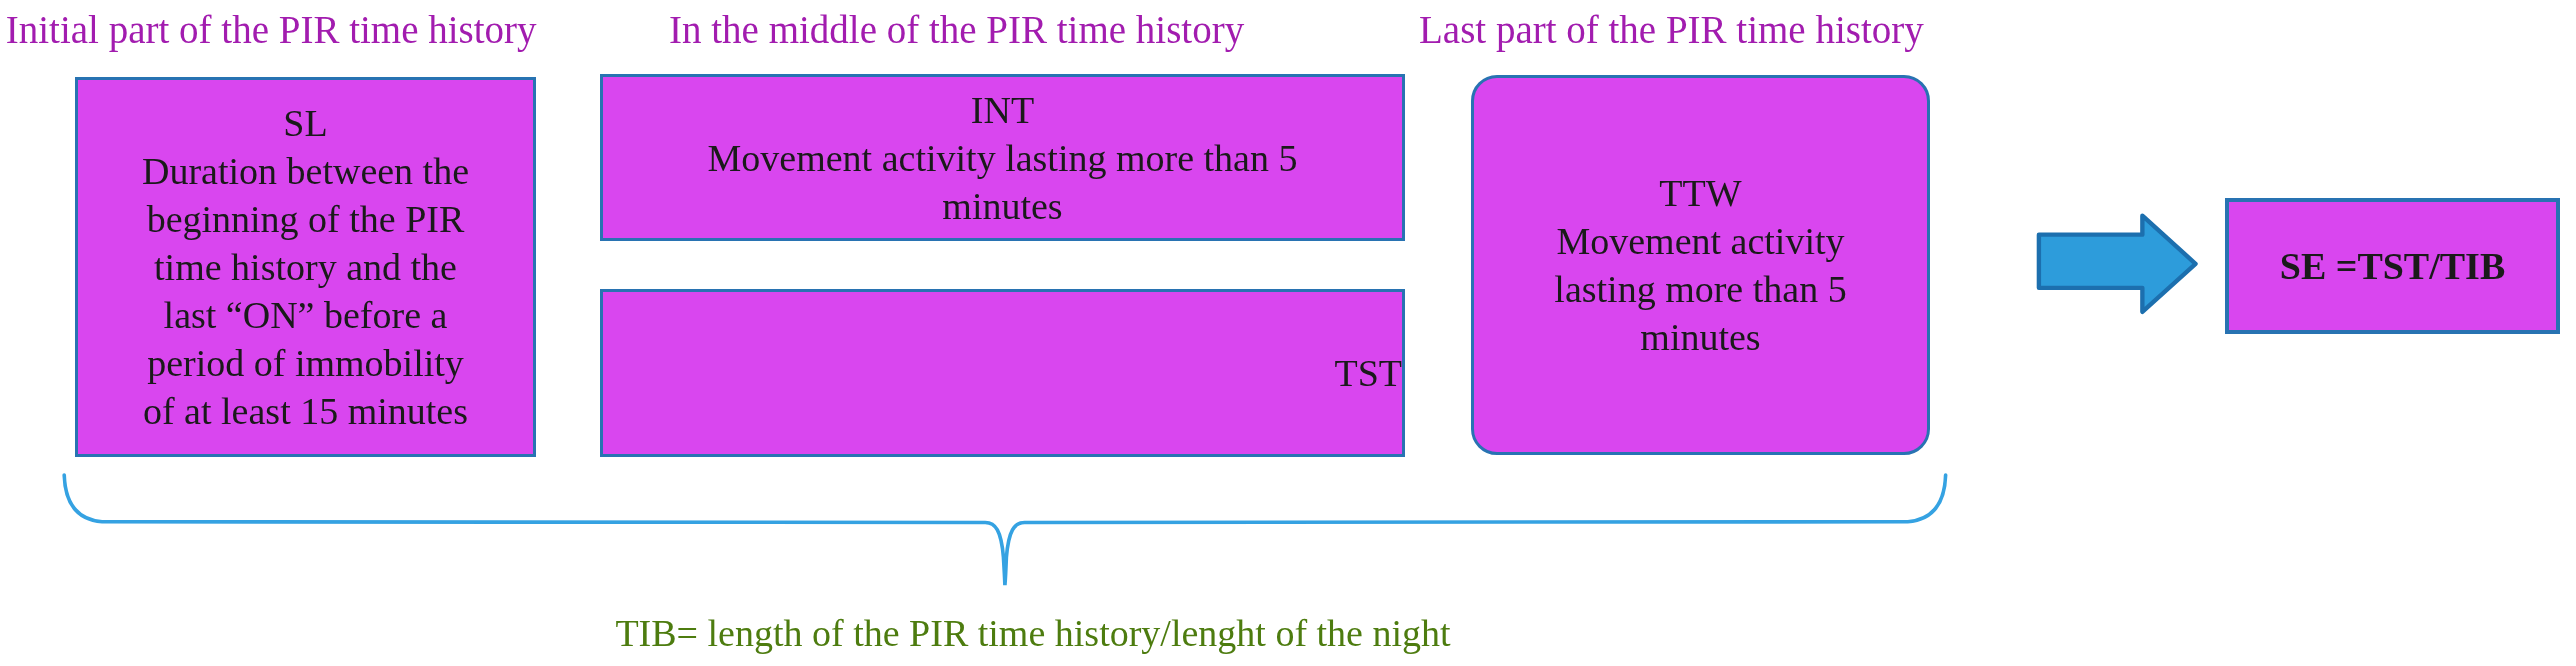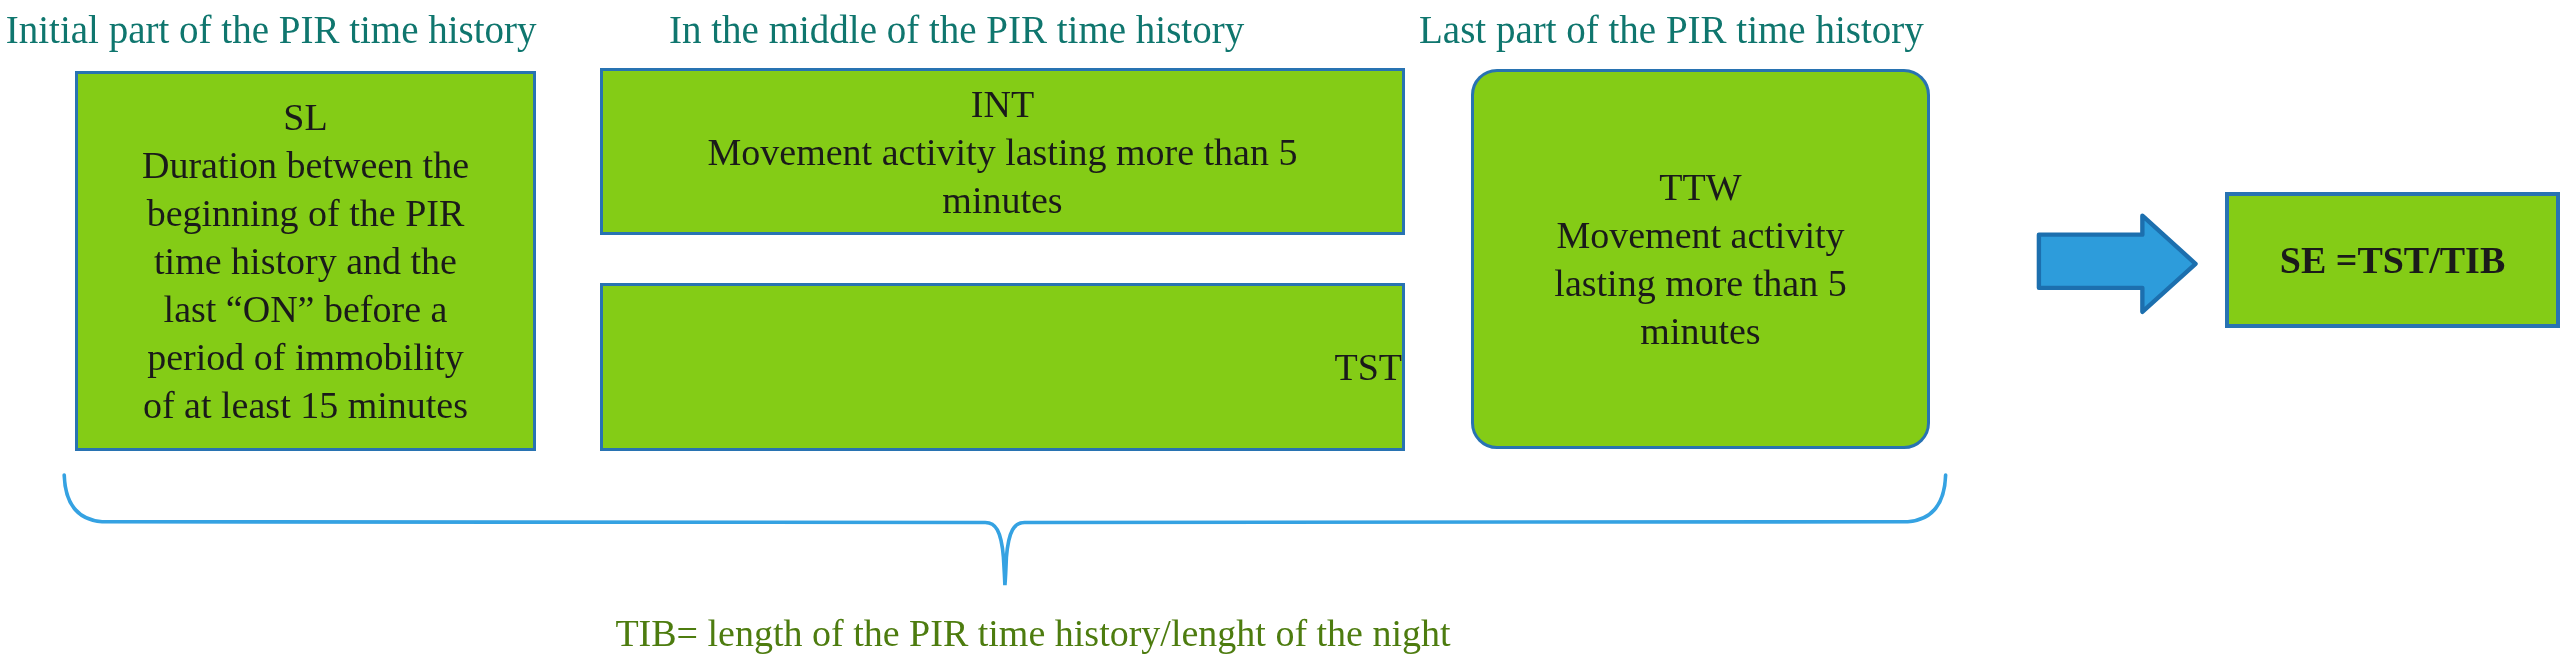--- a/index.html
+++ b/index.html
@@ -6,28 +6,29 @@
   body{
     position:relative;
     width:2576px;height:666px;
     font-family:"Liberation Serif","DejaVu Serif",serif;
     color:#1a1a1a;
     overflow:hidden;
   }
   .hdr{
     position:absolute;top:5.8px;
     font-size:39px;line-height:48px;
-    white-space:nowrap;color:#0f766e;
+    white-space:nowrap;color:#a21caf;
   }
   .box{
     position:absolute;box-sizing:border-box;
-    border:3.6px solid #2873b2;background:#84cc16;
+    border:3.6px solid #2873b2;background:#d946ef;
     display:flex;flex-direction:column;
     align-items:center;justify-content:center;
     text-align:center;
+    margin-top:6px;
   }
   .box .ln{font-size:38px;line-height:48px;white-space:nowrap;}
   #se-box{border-width:4.4px;}
   #se-box .ln{font-size:38px;}
   svg.overlay{
     position:absolute;left:0;top:0;width:2576px;height:666px;
     pointer-events:none;
   }
   .footnote{
     position:absolute;left:552px;top:611px;width:962px;

